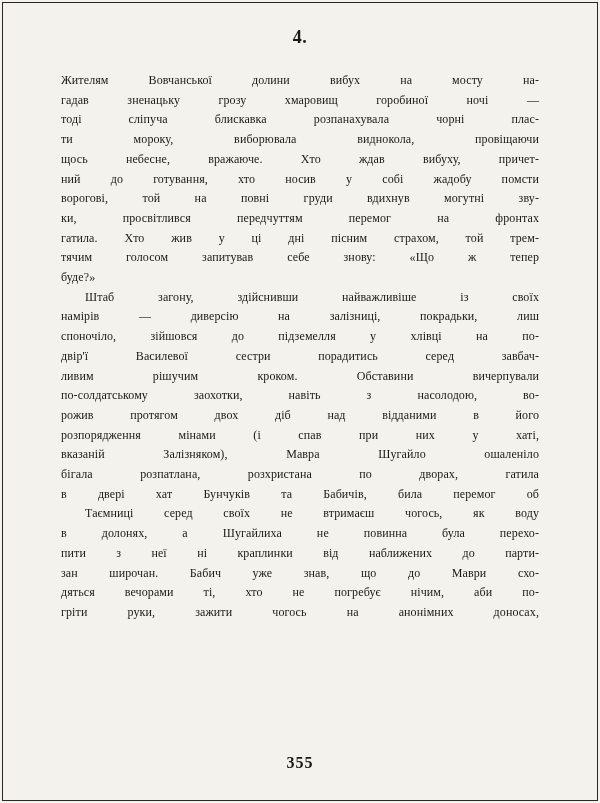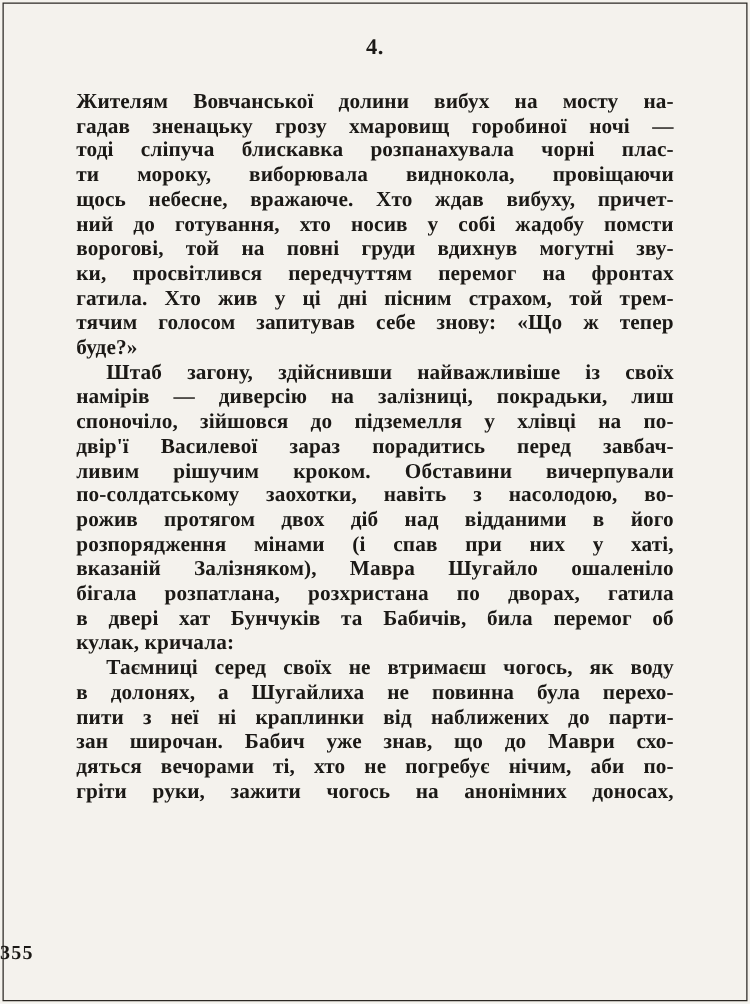--- a/index.html
+++ b/index.html
@@ -32,37 +32,38 @@
     text-align: center;
     font-weight: bold;
     font-size: 18px;
     letter-spacing: 0.5px;
   }
   .text-block {
     position: absolute;
     top: 71px;
     left: 61px;
     width: 478px;
-    font-size: 17px;
-    font-weight: bold;
+    font-size: 12px;
+    font-weight: normal;
     line-height: 19.7px;
     letter-spacing: 0.1px;
   }
   .line {
     text-align: justify;
     text-align-last: justify;
     white-space: normal;
   }
   .line.indent { text-indent: 24px; }
   .line.last { text-align-last: left; }
   .folio {
     position: absolute;
     top: 754px;
     left: 0;
     right: 0;
+    text-align: center;
     font-weight: bold;
     font-size: 16px;
     letter-spacing: 1px;
   }
 </style>
 </head>
 <body>
 
 <div class="page">
   <div class="frame"></div>
@@ -78,29 +79,28 @@
         <div class="line">ворогові, той на повні груди вдихнув могутні зву-</div>
         <div class="line">ки, просвітлився передчуттям перемог на фронтах</div>
         <div class="line">гатила. Хто жив у ці дні пісним страхом, той трем-</div>
         <div class="line">тячим голосом запитував себе знову: «Що ж тепер</div>
         <div class="line last">буде?»</div>
       </div>
       <div>
         <div class="line indent">Штаб загону, здійснивши найважливіше із своїх</div>
         <div class="line">намірів — диверсію на залізниці, покрадьки, лиш</div>
         <div class="line">споночіло, зійшовся до підземелля у хлівці на по-</div>
-        <div class="line">двір'ї Василевої зараз порадитись перед завбач-</div>
+        <div class="line">двір'ї Василевої сестри порадитись серед завбач-</div>
         <div class="line">ливим рішучим кроком. Обставини вичерпували</div>
         <div class="line">по-солдатському заохотки, навіть з насолодою, во-</div>
         <div class="line">рожив протягом двох діб над відданими в його</div>
         <div class="line">розпорядження мінами (і спав при них у хаті,</div>
         <div class="line">вказаній Залізняком), Мавра Шугайло ошаленіло</div>
         <div class="line">бігала розпатлана, розхристана по дворах, гатила</div>
         <div class="line">в двері хат Бунчуків та Бабичів, била перемог об</div>
-        <div class="line last">кулак, кричала:</div>
       </div>
       <div>
         <div class="line indent">Таємниці серед своїх не втримаєш чогось, як воду</div>
         <div class="line">в долонях, а Шугайлиха не повинна була перехо-</div>
         <div class="line">пити з неї ні краплинки від наближених до парти-</div>
         <div class="line">зан широчан. Бабич уже знав, що до Маври схо-</div>
         <div class="line">дяться вечорами ті, хто не погребує нічим, аби по-</div>
         <div class="line">гріти руки, зажити чогось на анонімних доносах,</div>
       </div>
     </div>

